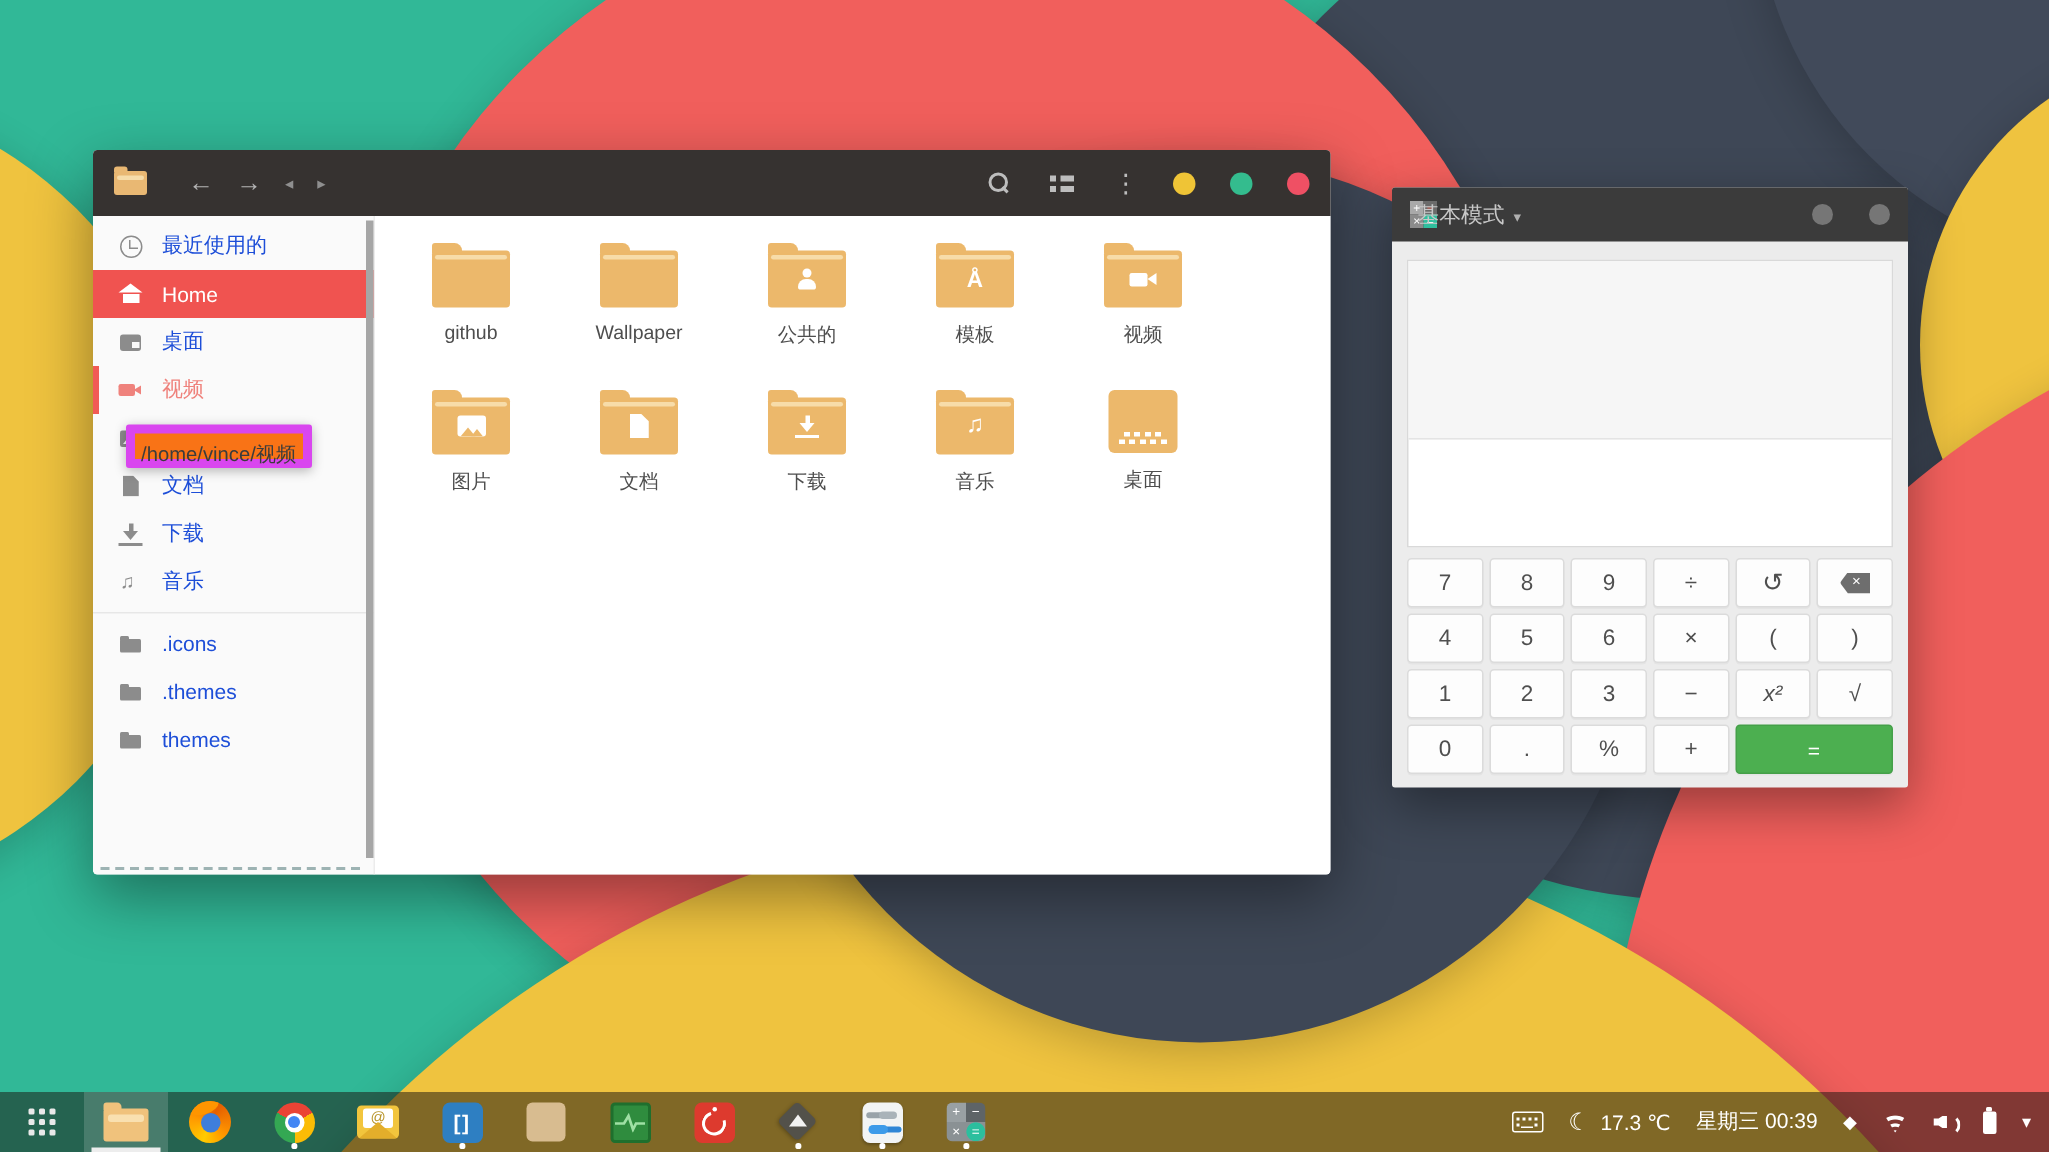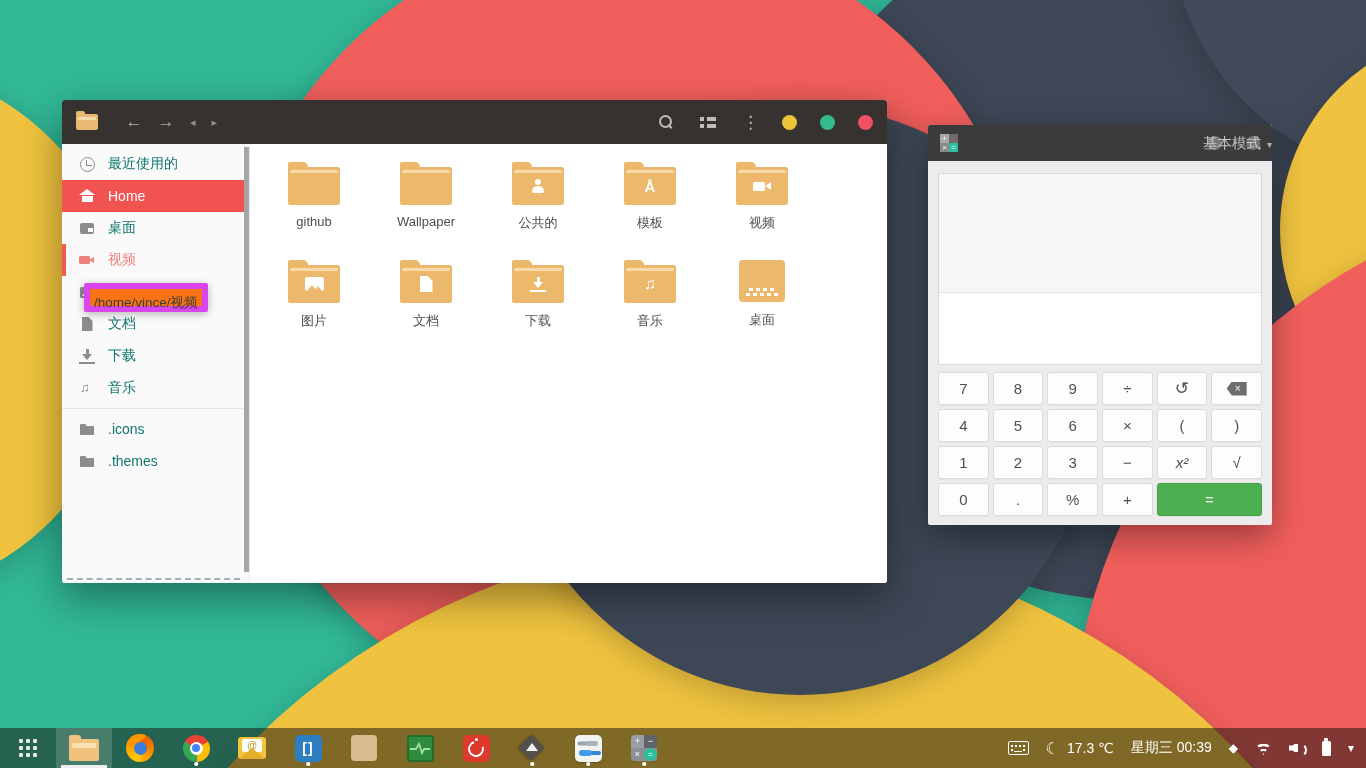--- a/index.html
+++ b/index.html
@@ -35,21 +35,21 @@
   .icon-search::before{content:'';position:absolute;left:1px;top:1px;width:9px;height:9px;border:2px solid #BDBDBD;border-radius:50%}
   .icon-search::after{content:'';position:absolute;left:11px;top:10px;width:2px;height:5px;background:#BDBDBD;transform:rotate(-45deg)}
   .icon-viewlist{width:16px;height:13px;background-image:linear-gradient(#BDBDBD,#BDBDBD),linear-gradient(#BDBDBD,#BDBDBD),linear-gradient(#BDBDBD,#BDBDBD),linear-gradient(#BDBDBD,#BDBDBD);
     background-size:4px 4px,9px 4px,4px 4px,9px 4px;background-position:0 1px,7px 1px,0 8px,7px 8px;background-repeat:no-repeat}
   .icon-kebab{color:#BDBDBD;font-size:17px;line-height:1}
   .win-dot{width:15px;height:15px;border-radius:50%;margin-left:23px;cursor:pointer;flex:none}
   .dot-min{background:#EFC436}.dot-max{background:#34BC8E}.dot-close{background:#EF5064}
 
   .fm-body{display:flex;height:439px;border-radius:0 0 3px 3px;overflow:hidden}
   .fm-sidebar{width:188px;background:#FAFAFA;border-right:1px solid #ECECEC;position:relative;padding-top:4px;flex:none}
-  .fm-row{display:flex;align-items:center;height:32px;padding-left:17px;gap:13px;font-size:14px;color:#0f766e;position:relative;cursor:pointer}
+  .fm-row{display:flex;align-items:center;height:32px;padding-left:17px;gap:13px;font-size:14px;color:#1d4ed8;position:relative;cursor:pointer}
   .fm-row .ic{color:#8C8C8C}
   .fm-row.selected{background:#F05350;color:#FFF}
   .fm-row.selected .ic{color:#FFF}
   .fm-row.hovered{color:#EF827C}
   .fm-row.hovered .ic{color:#EF827C}
   .fm-row.hovered::before{content:'';position:absolute;left:0;top:0;bottom:0;width:4px;background:#F15B55}
   .sb-sep{border-top:1px solid #E7E7E7;margin:4px 0}
   .sb-scroll{position:absolute;top:3px;right:0;width:5px;height:425px;background:#A6A6A6;cursor:pointer}
   .sb-dash{position:absolute;left:5px;right:9px;bottom:3px;border-top:2px dashed #9DB3B3}
   .tooltip{position:absolute;left:22px;top:139px;height:29px;line-height:27px;background:#f97316;border:6px solid #d946ef;border-radius:2px;
@@ -111,21 +111,21 @@
   
   #calc{position:absolute;left:928px;top:125px;width:344px;height:400px;background:#ECECEC;z-index:2;
         box-shadow:0 12px 34px rgba(0,0,0,.38);border-radius:2px}
   .calc-titlebar{height:36px;background:#3B3B3B;display:flex;align-items:center;padding:0 12px;border-radius:2px 2px 0 0;position:relative}
   .calc-appicon{width:18px;height:18px;display:grid;grid-template-columns:9px 9px;grid-auto-rows:9px;flex:none}
   .calc-appicon i{font-style:normal;font-size:8px;line-height:9px;text-align:center;color:#FFF}
   .calc-appicon .q1{background:#A9A9A9}.calc-appicon .q1::before{content:'+'}
   .calc-appicon .q2{background:#6B6B6B;color:#E25749}.calc-appicon .q2::before{content:'−'}
   .calc-appicon .q3{background:#8B8B8B}.calc-appicon .q3::before{content:'×'}
   .calc-appicon .q4{background:#2FBF9E}.calc-appicon .q4::before{content:'='}
-  .calc-title{position:absolute;left:17px;right:0;text-align:right;color:#C8C8C8;font-size:14.5px;cursor:pointer}
+  .calc-title{position:absolute;left:17px;right:0;text-align:left;color:#C8C8C8;font-size:14.5px;cursor:pointer}
   .calc-title .chev{font-size:10px;margin-left:6px;color:#AFAFAF}
   .calc-dot{width:14px;height:14px;border-radius:50%;background:#767676;margin-left:24px;cursor:pointer;flex:none}
   .calc-display{margin:12px 10px 0;height:192px;background:#FFF;border:1px solid #D9D9D9}
   .calc-hist{height:119px;background:#F6F6F6;border-bottom:1px solid #E4E4E4}
   .calc-entry{height:70px;font-size:22px;color:#333;text-align:right;padding:8px 12px}
   #calc-keys{display:grid;grid-template-columns:repeat(6,1fr);gap:4px;margin:7px 10px}
   .calc-key{height:33px;background:#FDFDFD;border:1px solid #DBDBDB;border-radius:3px;font-size:15px;color:#4F4F4F;
     display:flex;align-items:center;justify-content:center;cursor:pointer;box-shadow:0 1px 0 rgba(0,0,0,.03);font-family:inherit}
   .calc-key.accent{background:#4CAF50;border-color:#45A049;color:#FFF;font-size:14px}
   [data-name="calc-key-square"]{font-style:italic}
@@ -259,20 +259,24 @@
             <span class="lbl" data-name="sidebar-item-label">音乐</span>
           </div>
           <div class="sb-sep" data-name="sidebar-separator"></div>
           <div class="fm-row" data-name="sidebar-item-dot-icons">
             <span class="ic ic-folder" data-name="folder-icon"></span>
             <span class="lbl" data-name="sidebar-item-label">.icons</span>
           </div>
           <div class="fm-row" data-name="sidebar-item-dot-themes">
             <span class="ic ic-folder" data-name="folder-icon"></span>
             <span class="lbl" data-name="sidebar-item-label">.themes</span>
+          </div>
+          <div class="fm-row" data-name="sidebar-item-themes">
+            <span class="ic ic-folder" data-name="folder-icon"></span>
+            <span class="lbl" data-name="sidebar-item-label">themes</span>
           </div>
         </div>
       <div class="sb-dash" data-name="sidebar-partial-item"></div>
       <div class="sb-scroll" data-name="sidebar-scrollbar"></div>
       <div class="tooltip" data-name="path-tooltip">/home/vince/视频</div>
     </div>
     <div class="fm-content" data-name="fm-content">
       <div id="folder-grid" data-name="folder-grid">
           <div class="grid-item" data-name="folder-item-github">
             <span class="folder" data-name="folder-icon"></span>

